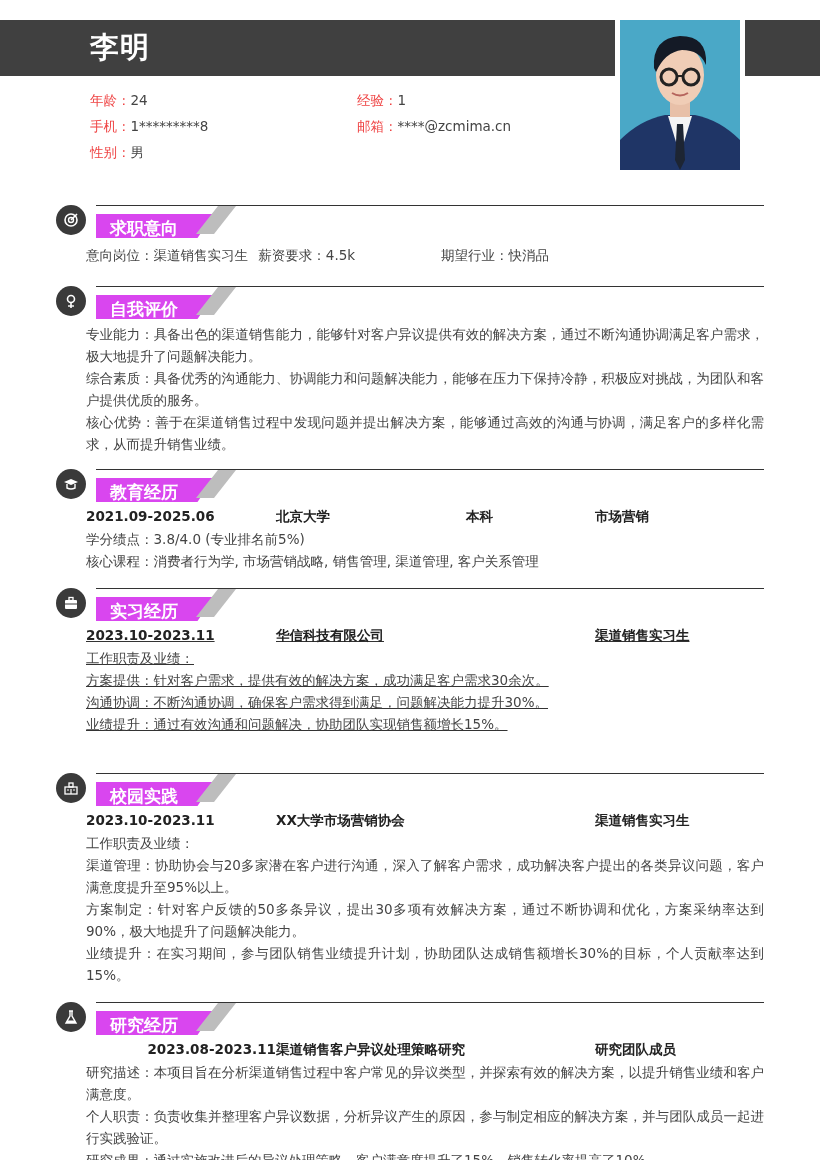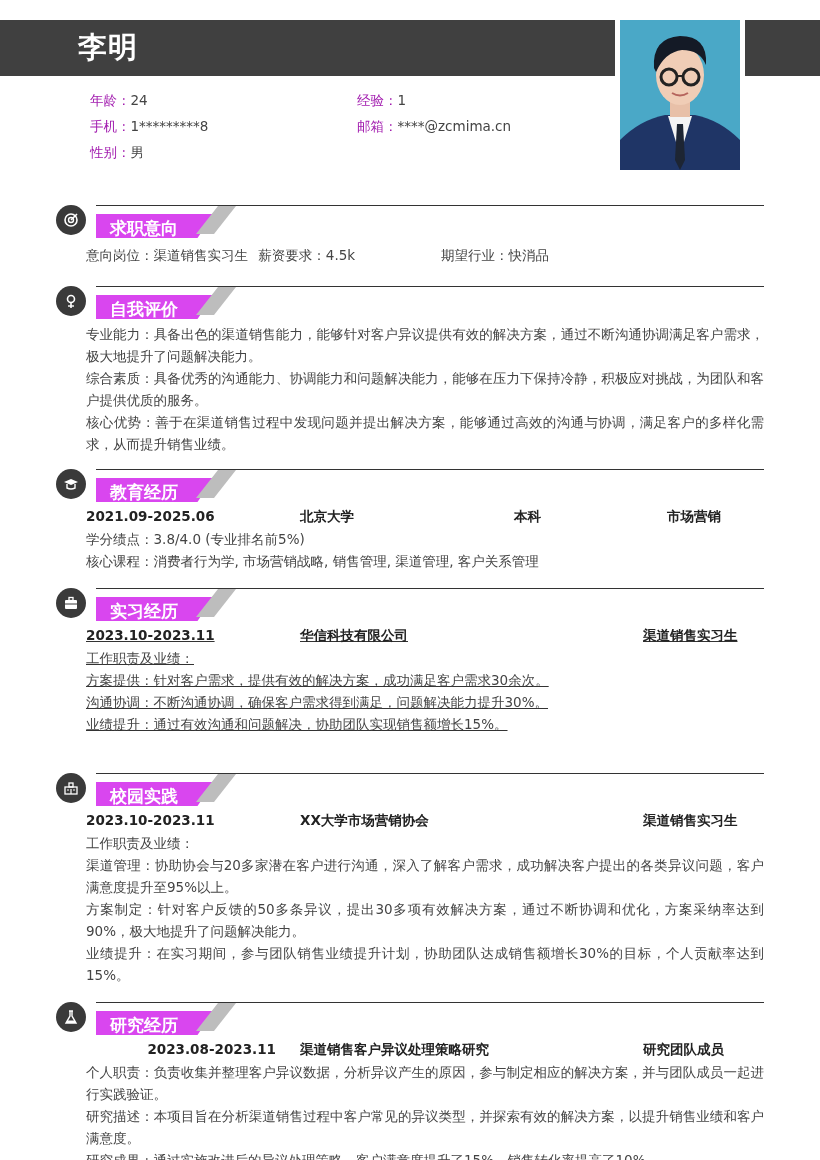--- a/index.html
+++ b/index.html
@@ -1,31 +1,31 @@
 <!DOCTYPE html>
 <html><head>
 <meta charset="utf-8">
 <style>
   * { margin:0; padding:0; box-sizing:border-box; }
   body { width:820px; height:1160px; background:#fff; font-family:"DejaVu Sans", "Liberation Sans", sans-serif; color:#333; position:relative; overflow:hidden; font-size:13.5px; }
   .band-left { position:absolute; left:0; top:20px; width:615px; height:56px; background:#404040; }
   .band-right { position:absolute; left:745px; top:20px; width:75px; height:56px; background:#404040; }
-  .name { position:absolute; left:78px; top:28px; font-size:29px; font-weight:bold; color:#fff; letter-spacing:1px; }
+  .name { position:absolute; left:90px; top:28px; font-size:29px; font-weight:bold; color:#fff; letter-spacing:1px; }
   .photo { position:absolute; left:620px; top:20px; width:120px; height:150px; background:#4aa8c7; overflow:hidden; }
   .info { position:absolute; font-size:13.5px; color:#444; }
-  .info .k { color:#a21caf; }
+  .info .k { color:#ef4444; }
   .section { position:absolute; left:56px; width:708px; }
   .sec-head { position:relative; height:32px; }
   .sec-line { position:absolute; left:40px; right:0; top:0; height:1px; background:#333; }
   .sec-icon { position:absolute; left:0; top:0; width:30px; height:30px; border-radius:50%; background:#3a3a3a; display:flex; align-items:center; justify-content:center; }
   .sec-label { position:absolute; left:40px; top:9px; height:24px; width:118px; background:#d946ef; clip-path:polygon(0 0,100% 0,86% 100%,0 100%); }
   .sec-label span { position:absolute; left:14px; top:3px; color:#fff; font-weight:bold; font-size:17px; }
   .sec-slash { position:absolute; left:140px; top:1px; height:28px; width:40px; background:#bdbdbd; clip-path:polygon(55% 0,100% 0,45% 100%,0 100%); }
   .body { padding-left:30px; padding-top:4px; line-height:22px; color:#444; }
-  .row-head { display:flex; font-weight:bold; color:#222; height:24px; line-height:24px;gap:24px; }
+  .row-head { display:flex; font-weight:bold; color:#222; height:24px; line-height:24px; }
   .para { text-align:justify; }
 </style>
 </head>
 <body>
 
 <div class="band-left"></div>
 <div class="band-right"></div>
 <div class="name">李明</div>
 
 <div class="photo">
@@ -191,17 +191,17 @@
         <span>研究经历</span>
       </div>
     <div class="sec-slash"></div>
   </div>
   <div class="body" style="padding-top:3px;">
     <div class="row-head">
       <span style="width:190px;text-align:right;">2023.08-2023.11</span>
       <span style="width:319px;">渠道销售客户异议处理策略研究</span>
       <span>研究团队成员</span>
     </div>
+    <div class="para">研究描述：本项目旨在分析渠道销售过程中客户常见的异议类型，并探索有效的解决方案，以提升销售业绩和客户满意度。</div>
     <div class="para">个人职责：负责收集并整理客户异议数据，分析异议产生的原因，参与制定相应的解决方案，并与团队成员一起进行实践验证。</div>
-    <div class="para">研究描述：本项目旨在分析渠道销售过程中客户常见的异议类型，并探索有效的解决方案，以提升销售业绩和客户满意度。</div>
     <div class="para">研究成果：通过实施改进后的异议处理策略，客户满意度提升了15%，销售转化率提高了10%。</div>
   </div>
 </div>
 
 </body></html>

